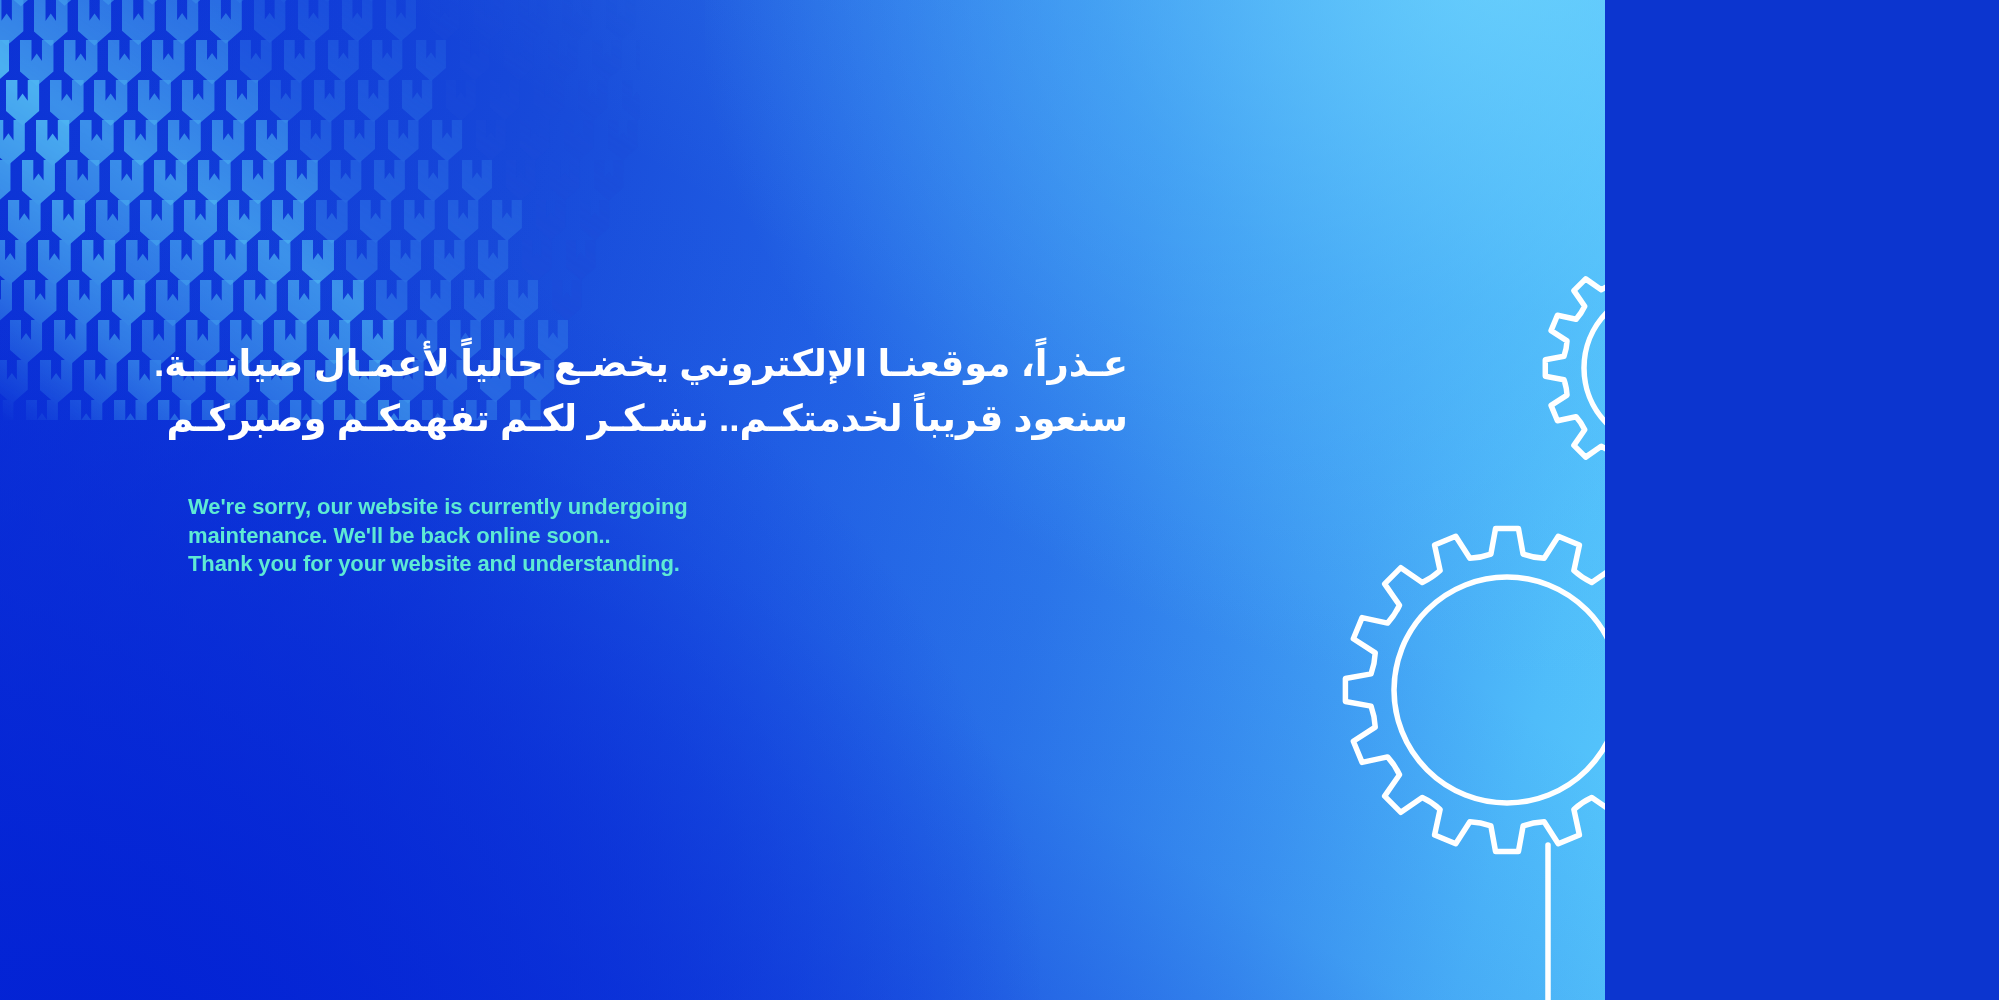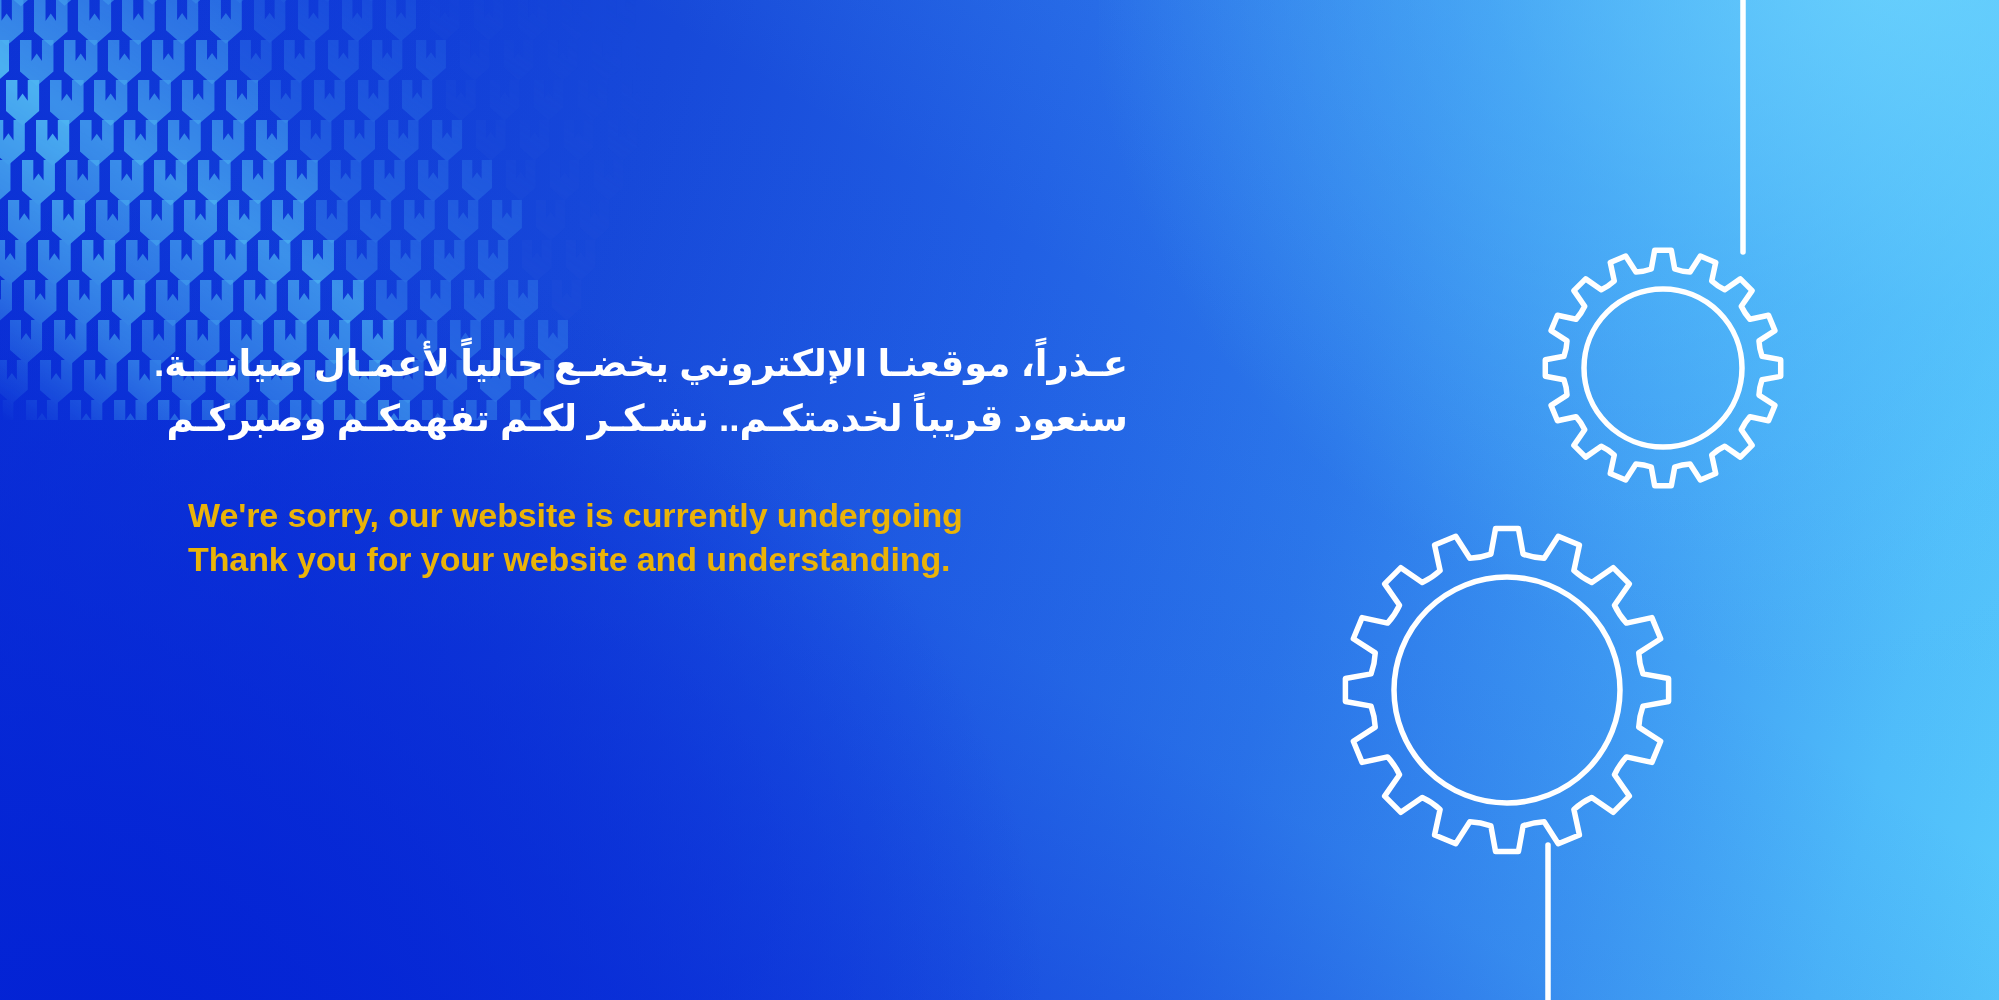--- a/index.html
+++ b/index.html
@@ -2,24 +2,25 @@
 <html><head>
 <meta charset="utf-8">
 <style>
   html, body {
     margin: 0;
     padding: 0;
     background: #0c35cf;
   }
   #stage {
     position: relative;
-    width: 1999px;
+    width: 1581px;
     height: 1000px;
     overflow: hidden;
     font-family: "Liberation Sans", "DejaVu Sans", sans-serif;
+    padding-left: 24px;
   }
 
   
   .bg-base {
     position: absolute;
     inset: 0;
     background: linear-gradient(106deg,
         #0b2fd4 0%,
         #0f3ad8 14%,
         #1749d9 30%,
@@ -98,22 +99,22 @@
     line-height: 1.42;
     font-weight: 700;
     letter-spacing: 0px;
     width: 940px;
   }
   .ar-line { display: block; white-space: nowrap; }
   .ar-line.l2 { margin-top: 2px; }
 
   .en-block {
     margin-top: 48px;
-    color: #eab308;
-    font-size: 34px;
+    color: #5eead4;
+    font-size: 22px;
     line-height: 1.30;
     font-weight: 700;
     letter-spacing: -0.1px;
     direction: ltr;
     text-align: left;
   }
   .en-line { display: block; white-space: nowrap; }
 </style>
 </head>
 <body>
@@ -332,17 +333,18 @@
     </g>
   </svg>
 
   <div class="copy">
     <div class="ar-block">
       <span class="ar-line l1">عـذراً، موقعنـا الإلكتروني يخضـع حالياً لأعمـال صيانـــة.</span>
       <span class="ar-line l2">سنعود قريباً لخدمتكـم.. نشـكـر لكـم تفهمكـم وصبركـم</span>
     </div>
     <div class="en-block">
       <span class="en-line">We're sorry, our website is currently undergoing</span>
+      <span class="en-line">maintenance. We'll be back online soon..</span>
       <span class="en-line">Thank you for your website and understanding.</span>
     </div>
   </div>
 
 </div>
 
 </body></html>

